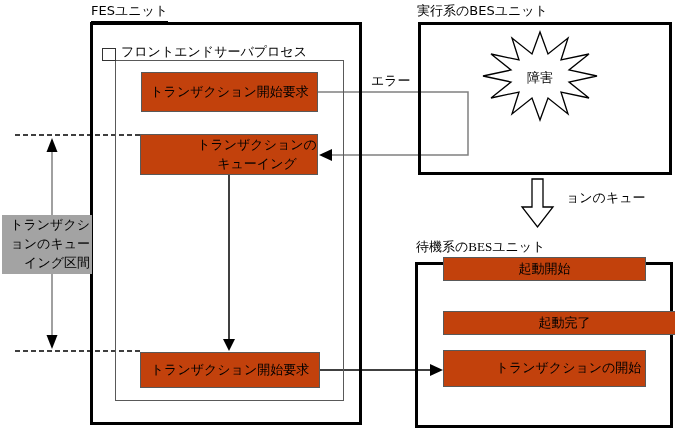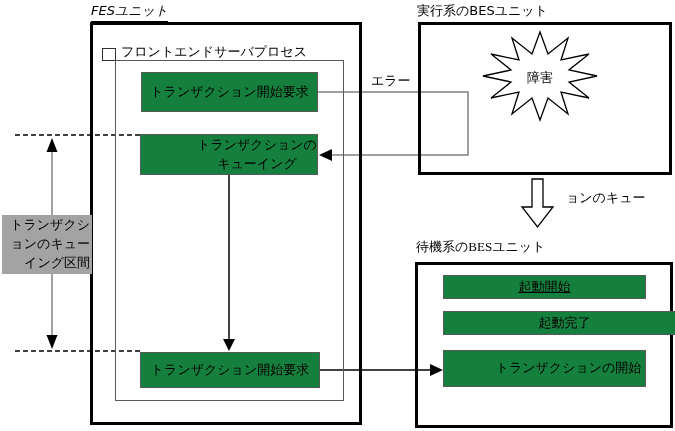--- a/index.html
+++ b/index.html
@@ -4,21 +4,21 @@
 <style>
   html,body { margin:0; padding:0; background:#fff; }
   .canvas {
     position:relative; width:675px; height:431px; background:#ffffff;
     font-family:"DejaVu Sans", sans-serif; color:#000; font-size:13px;
     overflow:hidden;
   }
   svg.overlay { position:absolute; left:0; top:0; z-index:1; }
   .thick-box { position:absolute; border:3px solid #000; box-sizing:border-box; z-index:2; background:transparent; }
   .thin-box {
-    position:absolute; border:1px solid #595959; box-sizing:border-box; background:#15803d;
+    position:absolute; border:1px solid #595959; box-sizing:border-box; background:#c2410c;
     display:flex; align-items:center; justify-content:center; text-align:center;
     line-height:1.4; z-index:2;
   }
   .frame { position:absolute; border:1px solid #595959; box-sizing:border-box; background:transparent; z-index:2; }
   .label { position:absolute; white-space:nowrap; z-index:4; }
   .multiline { white-space:pre-line;padding-left:28px; }
   .underlined { border-bottom:1px solid #000; padding-bottom:1px; }
   .marker-square { position:absolute; width:14px; height:13px; border:1px solid #333; background:#fff; box-sizing:border-box; z-index:3; }
   .interval-label { position:absolute; z-index:3; background:#a3a3a3; line-height:1.45; padding:1px 2px;text-align:right; }
 </style>
@@ -43,21 +43,21 @@
     <polygon points="229,351 223,339 235,339" fill="#000"></polygon>
 
     <line x1="320" y1="370" x2="432" y2="370" stroke="#000" stroke-width="1.5"></line>
     <polygon points="443,370 430,364 430,376" fill="#000"></polygon>
 
     <polygon points="597,76 569,82 589,98 561,92 568,114 548,98 540,120 532,98 512,114 519,92 491,98 511,82 483,76 511,70 491,54 519,60 512,38 532,54 540,32 548,54 568,38 561,60 589,54 569,70" fill="#fff" stroke="#000" stroke-width="1.3"></polygon>
 
     <polygon points="532,179 543,179 543,207 553,207 537.5,227 522,207 532,207" fill="#fff" stroke="#000" stroke-width="1.3"></polygon>
   </svg>
 
-  <div class="label underlined" style="left:91px; top:2px;font-style:italic;">FESユニット</div>
+  <div class="label underlined" style="left:91px; top:2px;">FESユニット</div>
   <div class="thick-box" style="left:90px; top:22px; width:272px; height:403px;"></div>
 
   <div class="frame" style="left:115px; top:60px; width:229px; height:341px;"></div>
   <div class="marker-square" style="left:102px; top:48px;"></div>
   <div class="label" style="left:121px; top:43px;">フロントエンドサーバプロセス</div>
 
   <div class="thin-box" style="left:141px; top:72px; width:177px; height:40px;">
     <span>トランザクション開始要求</span>
   </div>
   <div class="thin-box multiline" style="left:140px; top:134px; width:178px; height:41px;">
@@ -75,21 +75,21 @@
   <div class="label" style="left:371px; top:72px;">エラー</div>
 
   <div class="label" style="left:417px; top:2px;">実行系のBESユニット</div>
   <div class="thick-box" style="left:418px; top:22px; width:254px; height:153px;"></div>
   <div class="label" style="left:510px; top:69px; width:60px; text-align:center; z-index:2;">障害</div>
 
   <div class="label" style="left:566px; top:189px;">ョンのキュー</div>
 
   <div class="label" style="left:416px; top:238px;font-family:Liberation Serif, serif;">待機系のBESユニット</div>
   <div class="thick-box" style="left:415px; top:262px; width:258px; height:166px;"></div>
-  <div class="thin-box" style="left:443px; top:275px; width:203px; height:24px;text-decoration:underline;">
+  <div class="thin-box" style="left:443px; top:257px; width:203px; height:24px;">
     <span>起動開始</span>
   </div>
   <div class="thin-box" style="left:443px; top:311px; width:243px; height:24px;">
     <span>起動完了</span>
   </div>
   <div class="thin-box" style="left:443px; top:350px; width:203px; height:37px;padding-left:48px;">
     <span>トランザクションの開始</span>
   </div>
 
 </div>

